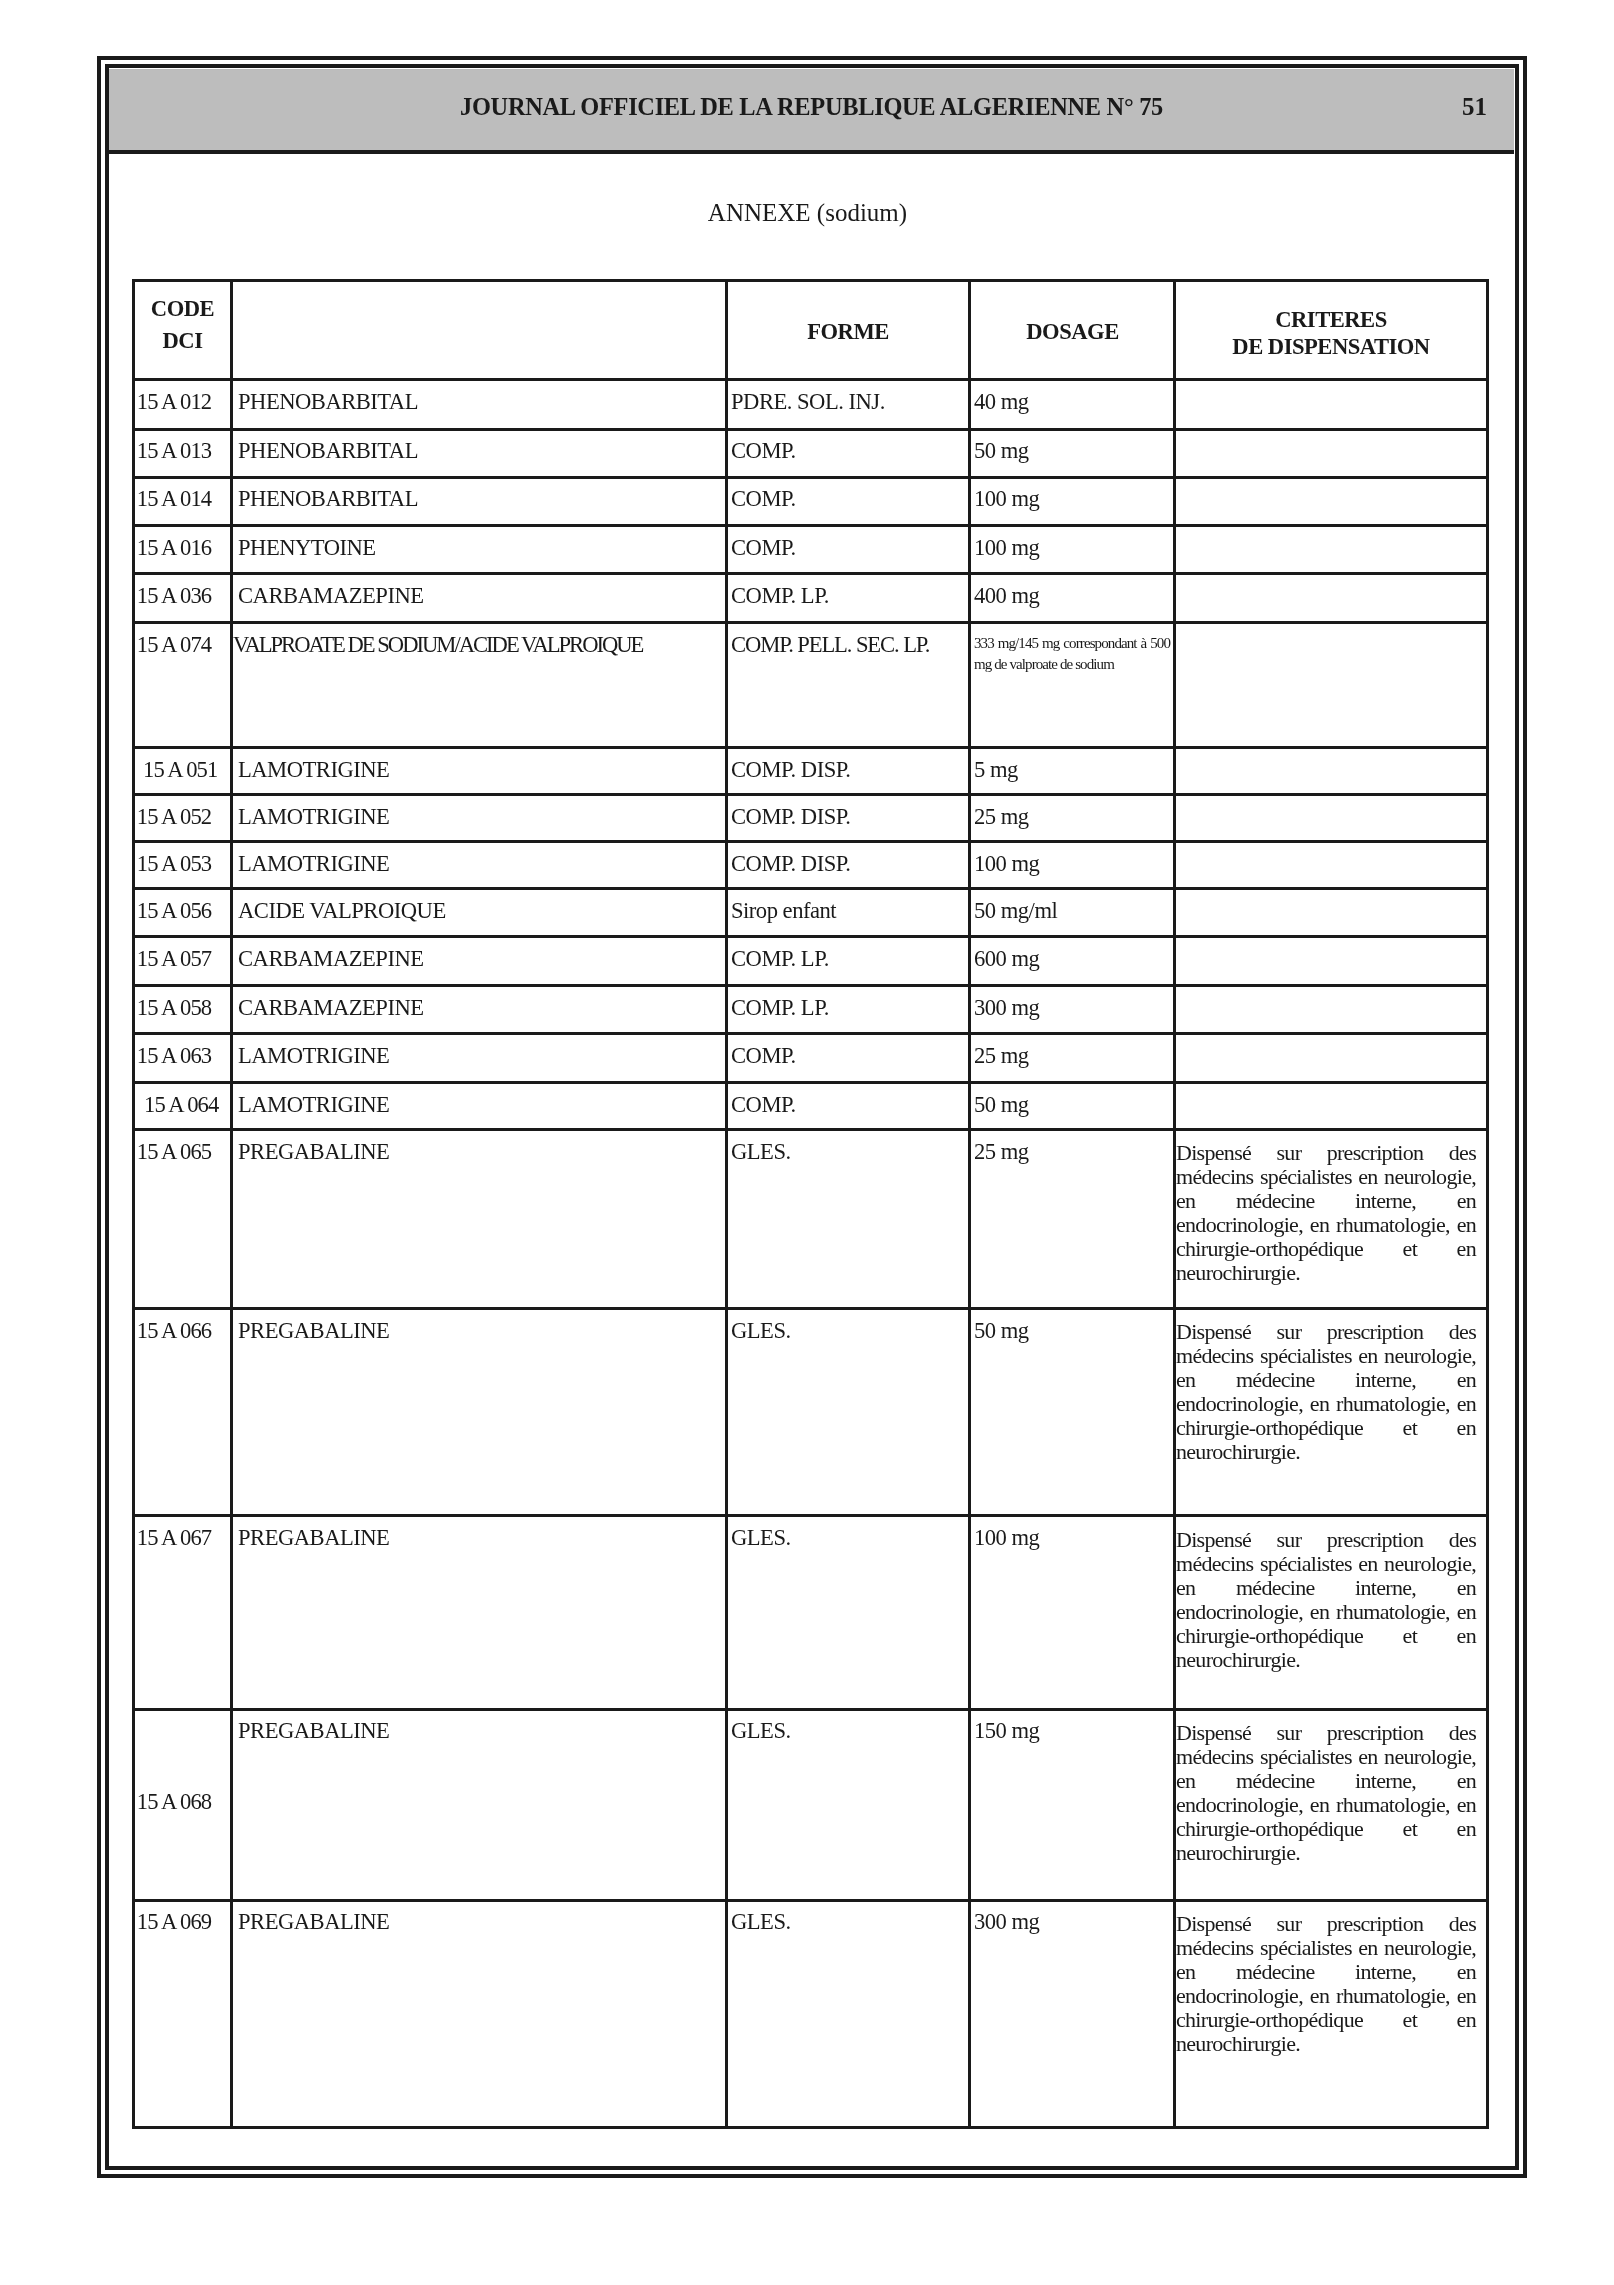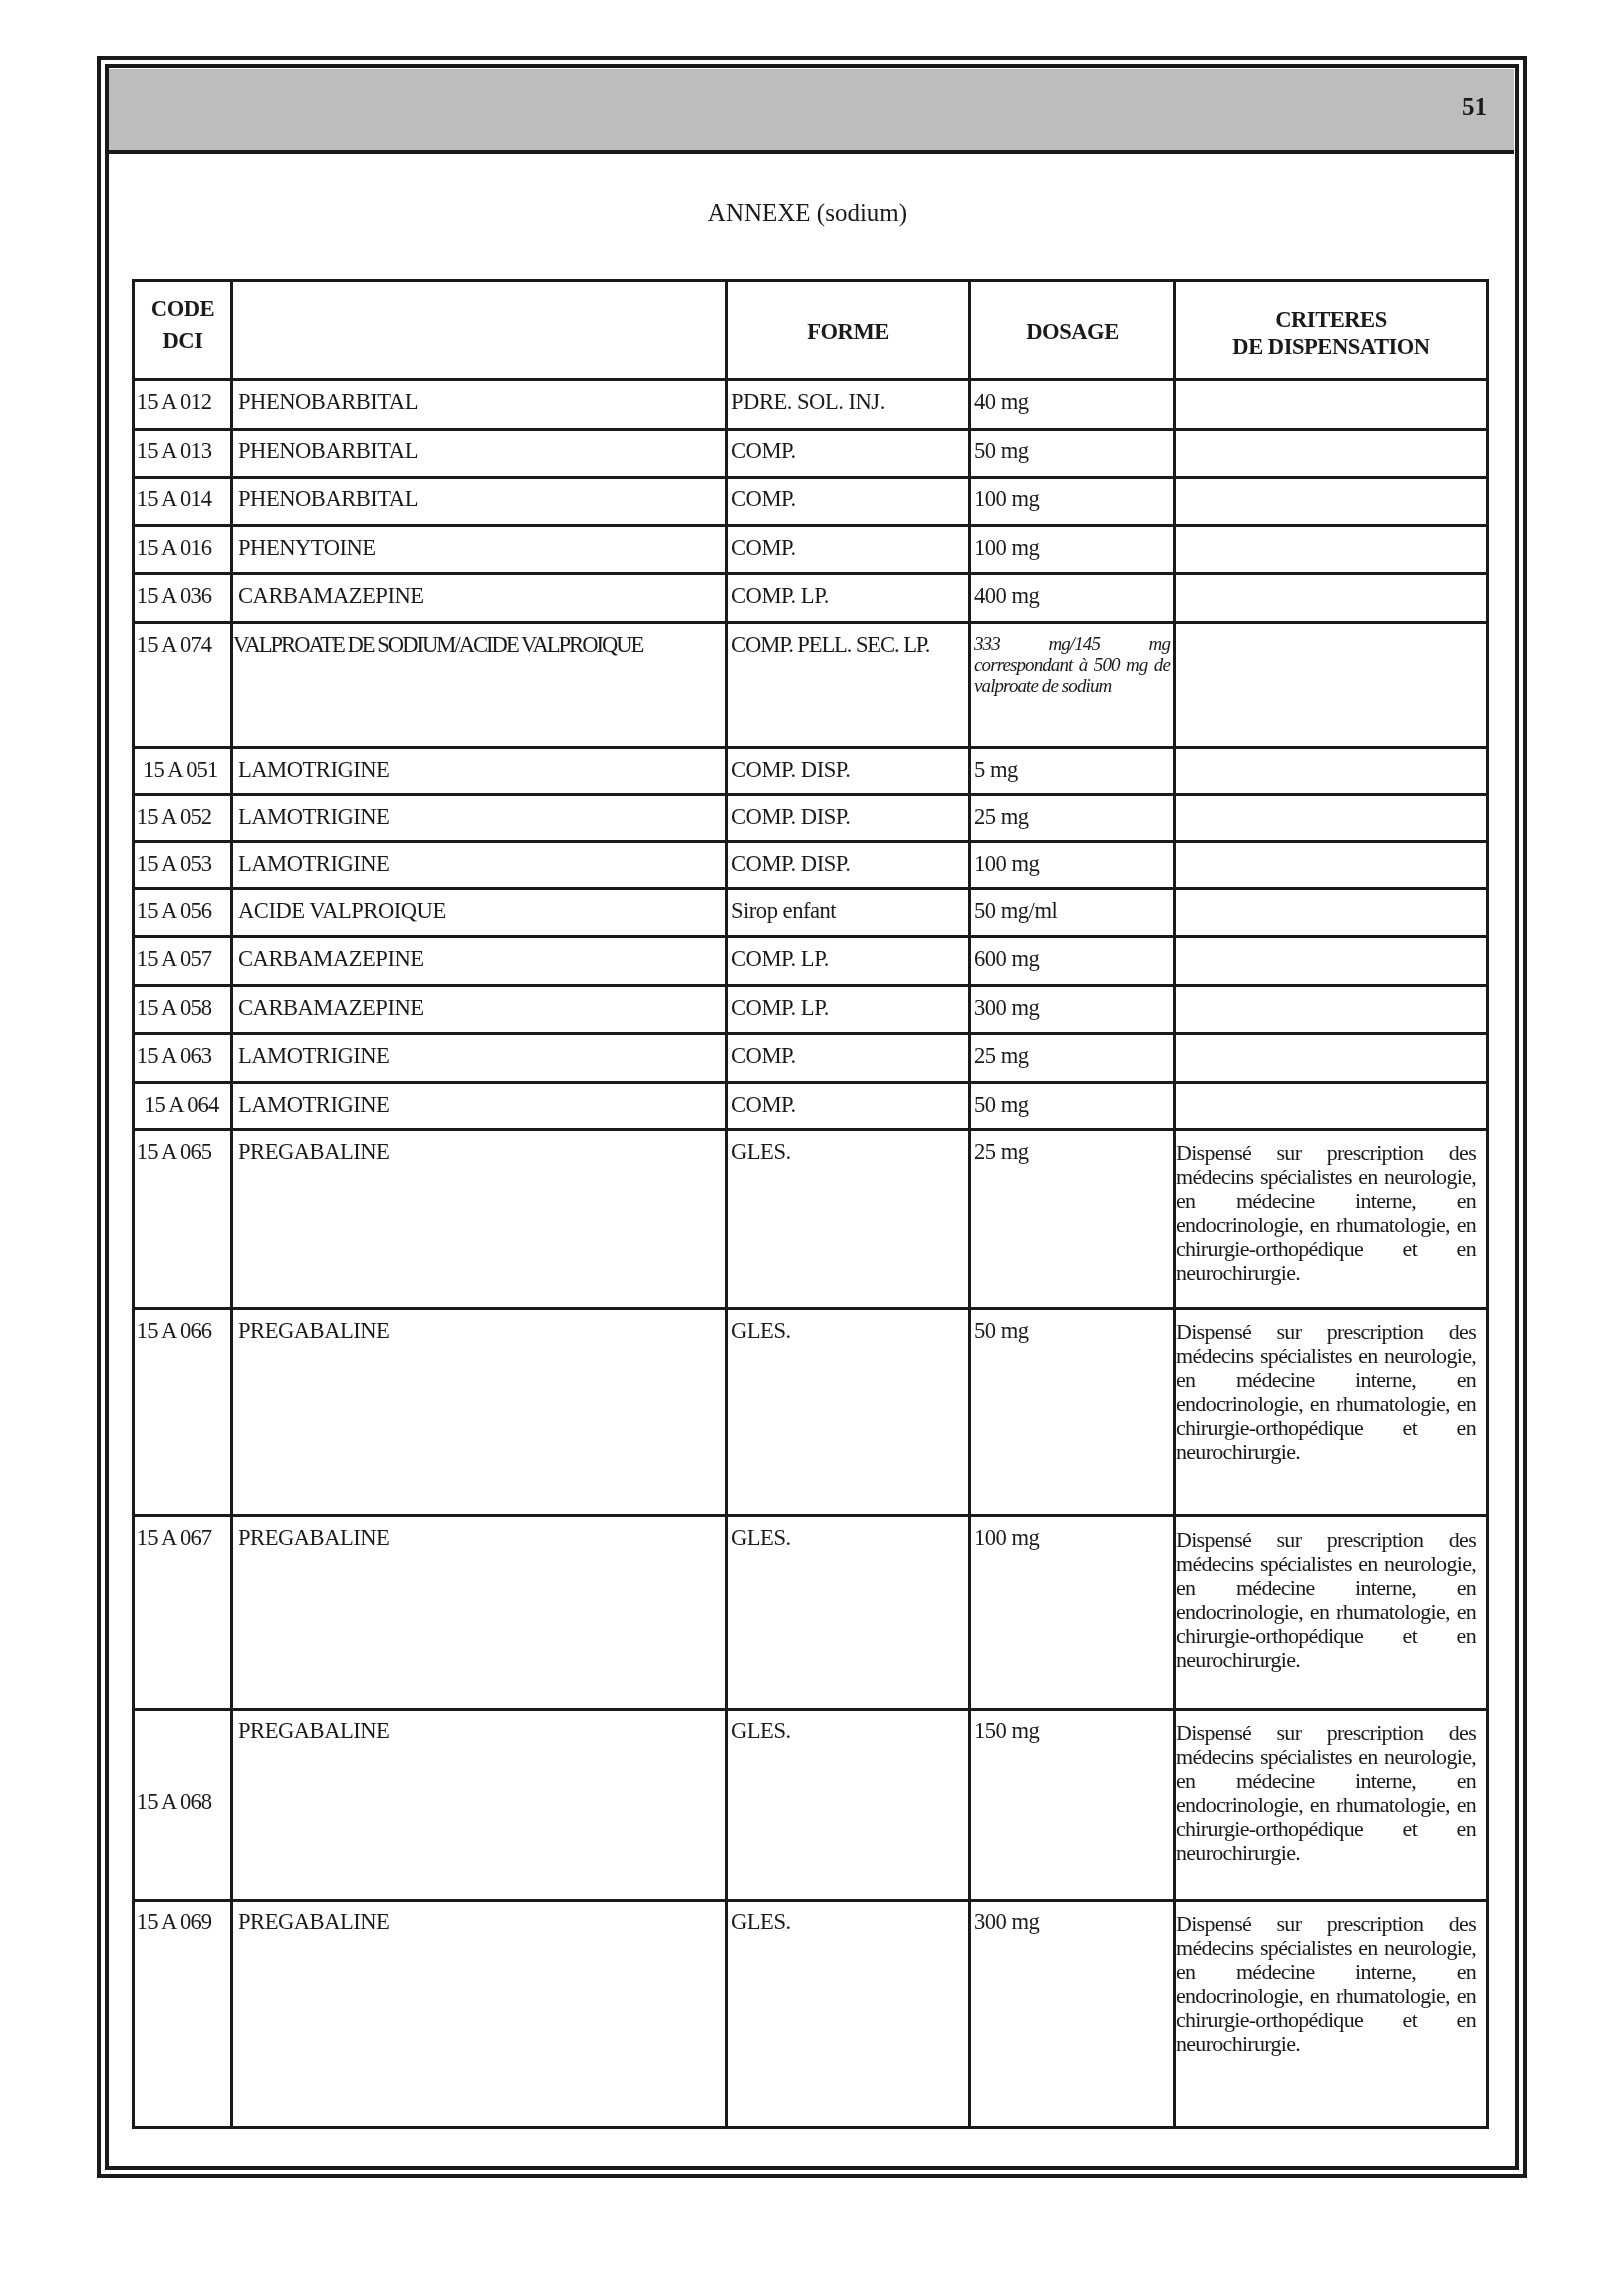--- a/index.html
+++ b/index.html
@@ -23,20 +23,21 @@
   .th { position:absolute; font-weight:bold; font-size:22.6px; line-height:27px; text-align:center; letter-spacing:-0.5px; }
   .crit { position:absolute; font-size:22px; line-height:24px; text-align:justify; text-align-last:left; letter-spacing:-0.7px; }
 </style>
 </head>
 <body>
 
 <div class="outer-frame"></div>
 <div class="inner-frame"></div>
 
 <div class="header-band">
+  <div class="hdr-title">JOURNAL OFFICIEL DE LA REPUBLIQUE ALGERIENNE N° 75</div>
   <div class="hdr-page">51</div>
 </div>
 
 <div class="annex">ANNEXE (sodium)</div>
 
 <div class="tbl" id="tbl">
 
   <div class="th" style="left:0;width:95px;top:12.7px;">
     <div>CODE</div>
     <div style="margin-top:5.4px">DCI</div>
@@ -97,21 +98,21 @@
     <div>
       <div class="cell" style="left: 1.8px; top: 302px; width: 93px; letter-spacing: -0.9px; white-space: nowrap;">15 A 036</div>
       <div class="cell" style="left: 103px; top: 302px; width: 486px;">CARBAMAZEPINE</div>
       <div class="cell" style="left: 596px; top: 302px; width: 236px;">COMP. LP.</div>
       <div class="cell" style="left: 839px; top: 302px; width: 196px;">400 mg</div>
     </div>
     <div>
       <div class="cell" style="left: 1.8px; top: 351px; width: 93px; letter-spacing: -0.9px; white-space: nowrap;">15 A 074</div>
       <div class="cell" style="left: 98px; top: 351px; width: 497px; letter-spacing: -2px; white-space: nowrap;">VALPROATE DE SODIUM/ACIDE VALPROIQUE</div>
       <div class="cell" style="left: 596px; top: 351px; width: 236px; letter-spacing: -1.1px; white-space: nowrap;">COMP. PELL. SEC. LP.</div>
-      <div class="cell" style="left: 839px; top: 351px; width: 196px; text-align: justify; line-height: 21px; font-size: 19px; letter-spacing: -0.9px; padding-right: 19px; font-style: italic;">333 mg/145 mg correspondant à 500 mg de valproate de sodium</div>
+      <div class="cell" style="left: 839px; top: 351px; width: 196px; text-align: justify; line-height: 21px; font-size: 15px; letter-spacing: -0.9px; padding-right: 19px;">333 mg/145 mg correspondant à 500 mg de valproate de sodium</div>
     </div>
     <div>
       <div class="cell" style="left: 8px; top: 476px; width: 93px; letter-spacing: -0.9px; white-space: nowrap;">15 A 051</div>
       <div class="cell" style="left: 103px; top: 476px; width: 486px;">LAMOTRIGINE</div>
       <div class="cell" style="left: 596px; top: 476px; width: 236px;">COMP. DISP.</div>
       <div class="cell" style="left: 839px; top: 476px; width: 196px;">5 mg</div>
     </div>
     <div>
       <div class="cell" style="left: 1.8px; top: 523px; width: 93px; letter-spacing: -0.9px; white-space: nowrap;">15 A 052</div>
       <div class="cell" style="left: 103px; top: 523px; width: 486px;">LAMOTRIGINE</div>

